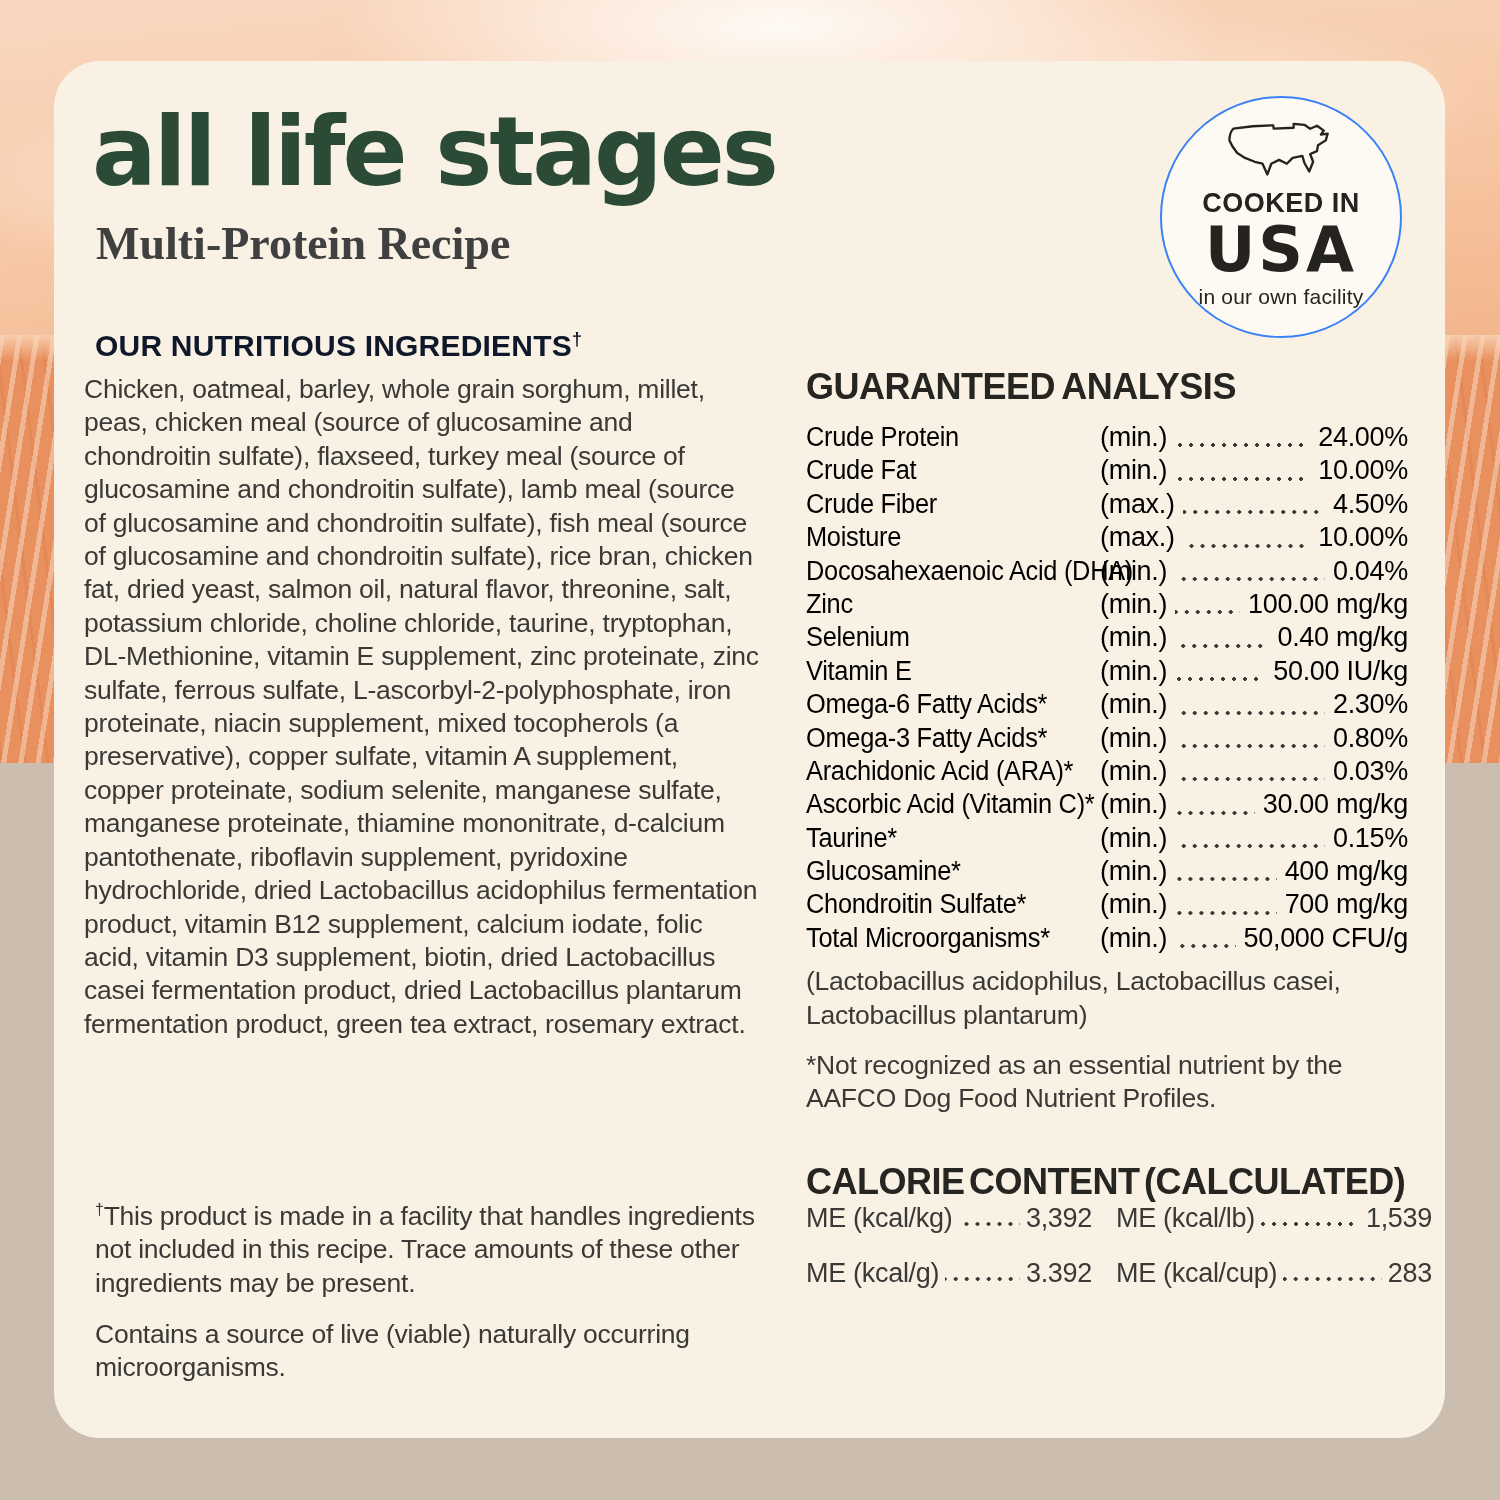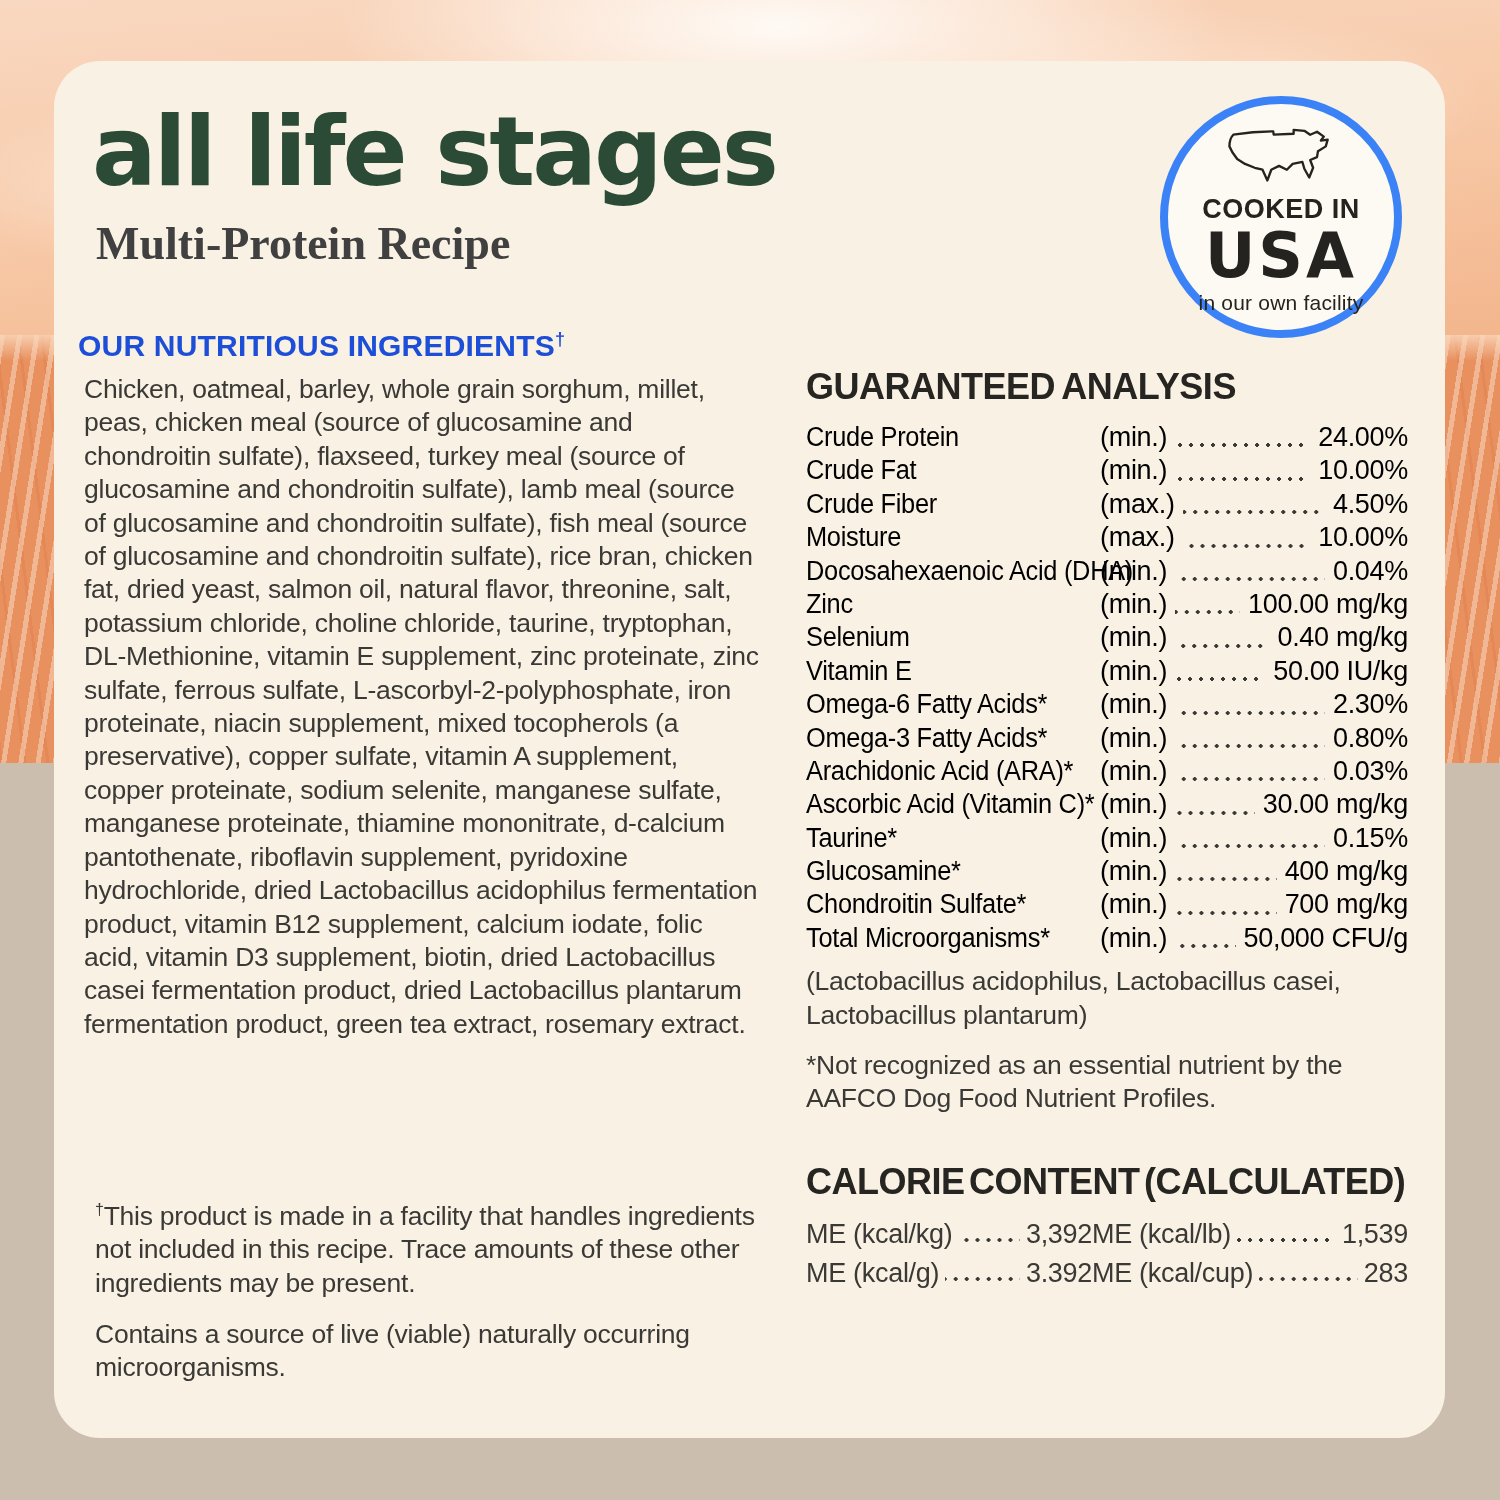--- a/index.html
+++ b/index.html
@@ -39,35 +39,35 @@
     position:absolute;left:92px;top:104px;
     font-family:"DejaVu Sans", sans-serif;font-weight:bold;
     font-size:96px;line-height:1;letter-spacing:-3px;color:#2b4b36;
   }
   .subtitle{
     position:absolute;left:96px;top:219px;
     font-family:"Liberation Serif", serif;font-weight:bold;
     font-size:46px;line-height:1.1;color:#404040;letter-spacing:0px;
   }
   .ing-heading{
-    position:absolute;left:78px;top:329px;
-    font-weight:bold;font-size:30px;color:#1d4ed8;letter-spacing:0.2px;
+    position:absolute;left:95px;top:329px;
+    font-weight:bold;font-size:30px;color:#0f172a;letter-spacing:0.2px;
   }
   .ing-heading sup{font-size:18px;}
   .bodytext{
     font-size:26.5px;line-height:33.4px;letter-spacing:-0.25px;color:#3a3936;
   }
   .ing-text{position:absolute;left:84px;top:373px;width:676px;}
   .footnote{position:absolute;left:95px;top:1193px;width:664px;}
   .footnote sup{font-size:16px;}
   .contains{position:absolute;left:95px;top:1318px;width:676px;}
   
   .badge{
     position:absolute;left:1160px;top:96px;width:242px;height:242px;
-    border-radius:50%;background:#fdfaf3;border:8px solid #3b82f6;
+    border-radius:50%;background:#fdfaf3;border:2px solid #3b82f6;
     box-sizing:border-box;display:flex;flex-direction:column;align-items:center;
     color:#25231f;
   }
   .badge svg{margin-top:20px;width:120px;height:72px;display:block;}
   .badge-line1{font-weight:bold;font-size:27px;letter-spacing:0.5px;margin-top:-2px;}
   .badge-line2{font-family:"DejaVu Sans", sans-serif;font-weight:bold;font-size:62px;line-height:1;letter-spacing:3px;margin-top:0px;}
   .badge-line3{font-weight:normal;font-size:21px;letter-spacing:0.2px;margin-top:4px;}
   
   .right-col{position:absolute;left:806px;top:366px;width:602px;}
   .ga-heading{
@@ -82,21 +82,21 @@
     background-image:radial-gradient(circle at 2px 6px,#3a3936 1.7px,rgba(0,0,0,0) 2.1px);
     background-size:11px 12px;background-repeat:repeat-x;background-position:right bottom;
   }
   .ga-value{flex:none;white-space:nowrap;letter-spacing:-0.3px;}
   .paren-note{margin-top:9px;font-size:26.5px;line-height:33.4px;letter-spacing:-0.25px;color:#3a3936;}
   .aafco-note{margin-top:17px;font-size:26.5px;line-height:33.4px;letter-spacing:-0.25px;color:#3a3936;}
   .cal-heading{
     margin-top:45px;font-weight:bold;font-size:36px;color:#262521;letter-spacing:-0.5px;word-spacing:-5px;
   }
   .cal-grid{
-    margin-top:16px;display:grid;grid-template-columns:286px 316px;column-gap:0px;row-gap:8px;
+    margin-top:0;display:grid;grid-template-columns:286px 316px;column-gap:0px;row-gap:8px;gap:24px;
   }
   .cal-item{display:flex;align-items:baseline;font-size:27px;color:#3a3936;letter-spacing:-0.3px;}
   .cal-item .dots{margin:0 6px 4px 6px;}
   .cal-value{flex:none;white-space:nowrap;}
 </style>
 </head>
 <body>
 
 <div class="bg-sky"></div>
 <div class="bg-field"></div>

